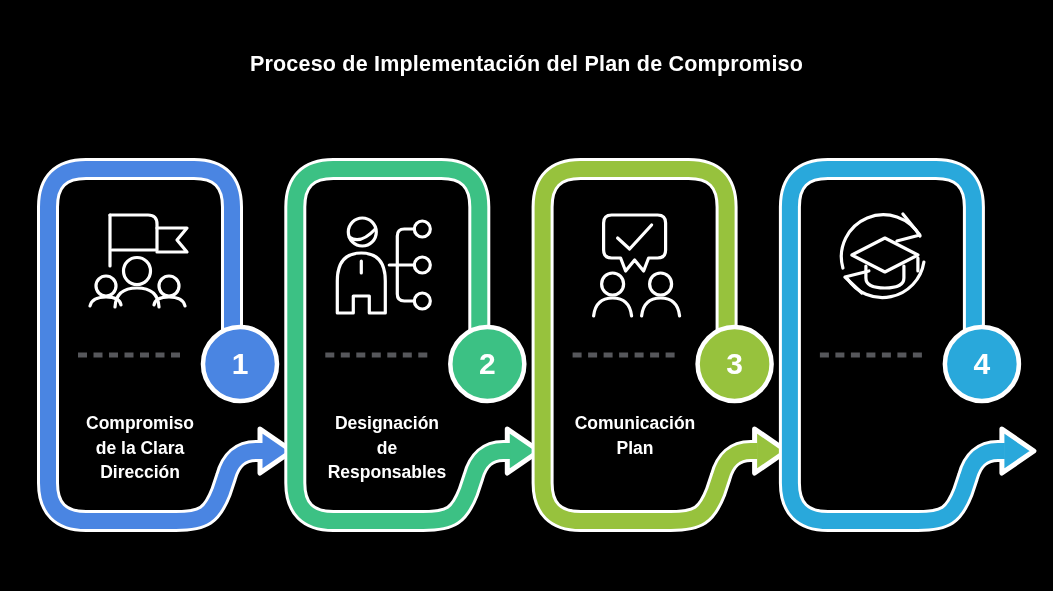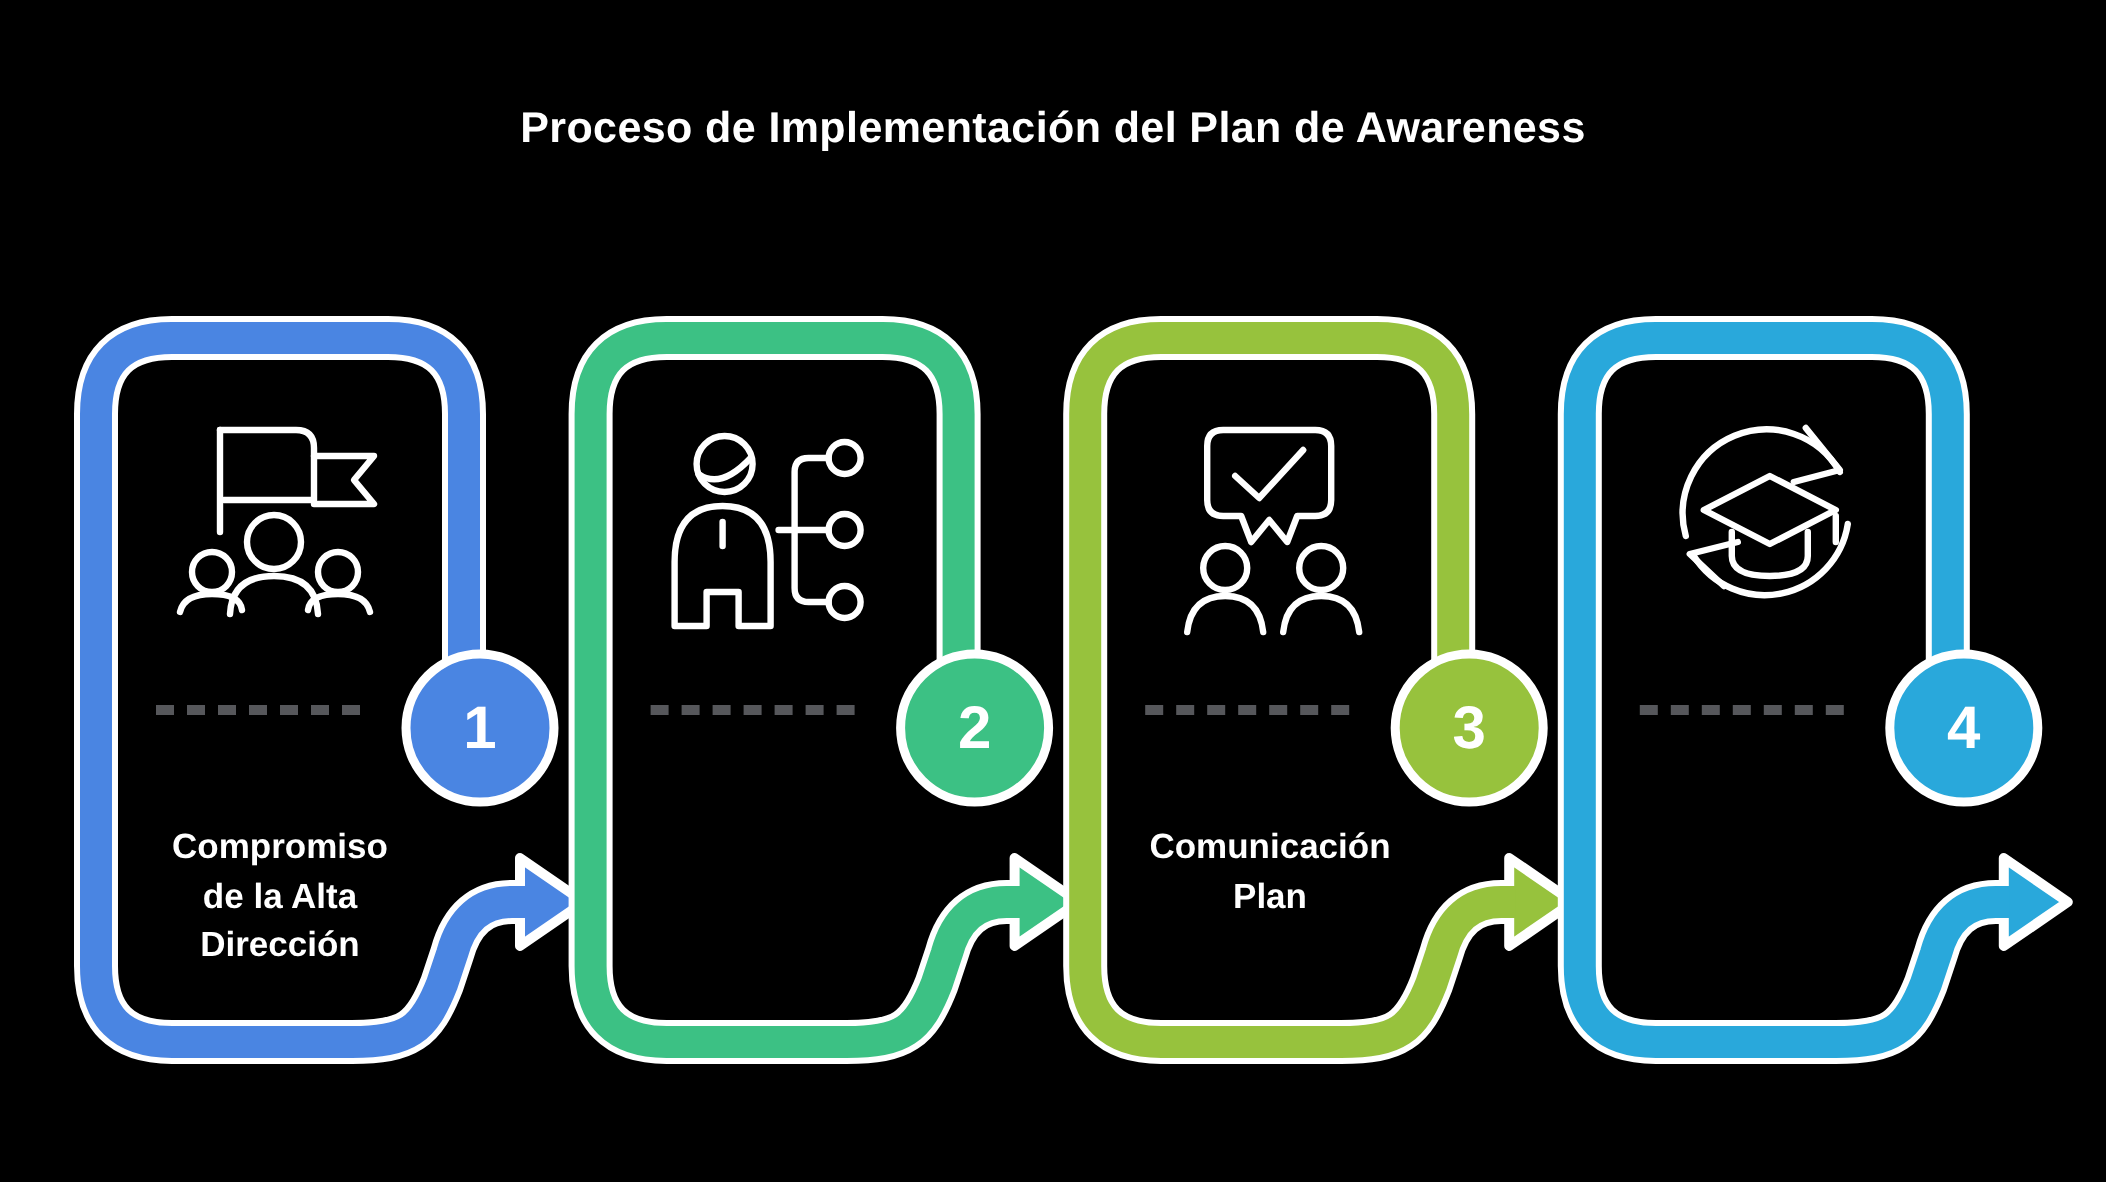--- a/index.html
+++ b/index.html
@@ -40,21 +40,21 @@
     font-size:17.5px;font-weight:600;
     line-height:24.5px;
     white-space:pre-line;
   }
 </style>
 </head>
 <body>
 
 <div class="stage">
 
-  <div class="diagram-title">Proceso de Implementación del Plan de Awareness</div>
+  <div class="diagram-title">Proceso de Implementación del Plan de Compromiso</div>
 
   <svg class="diagram-svg" width="1053" height="591" viewBox="0 0 1053 591">
     <defs>
       <path id="card-outline" fill="none" d="M232 332 V207 Q232 169 194 169 H86 Q48 169 48 207 V483 Q48 521 86 521 H176 C204 521 212 515 221 492 L226 477 Q233 451 256 451 H263"></path>
       <polygon id="arrow-head" points="260,429 292,451 260,473"></polygon>
       <path id="dash-line" d="M78 355 H182"></path>
     </defs>
 
     <g>
       <use href="#card-outline" class="casing"></use>
@@ -126,18 +126,21 @@
         <path d="M110 255 L143 238 L176 255 L143 272 Z"></path>
         <path d="M124 266 V278 Q124 288 143 288 Q162 288 162 278 V266"></path>
         <path d="M176 258 V271"></path>
       </g>
       <circle class="badge" cx="240" cy="364" r="37" fill="#29a8db"></circle>
       <text class="badge-num" x="240" y="374">4</text>
     </g>
   </svg>
 
   <div class="step-label" style="left:30px">Compromiso
-de la Alta
+de la Clara
 Dirección</div>
+  <div class="step-label" style="left:277px">Designación
+de
+Responsables</div>
   <div class="step-label" style="left:525px">Comunicación
 Plan</div>
 
 </div>
 
 </body></html>

